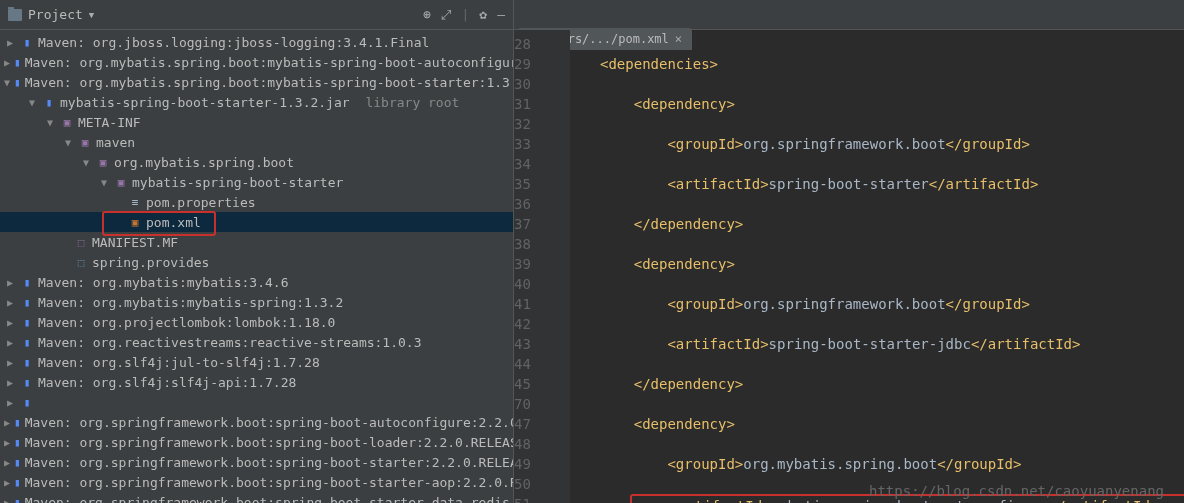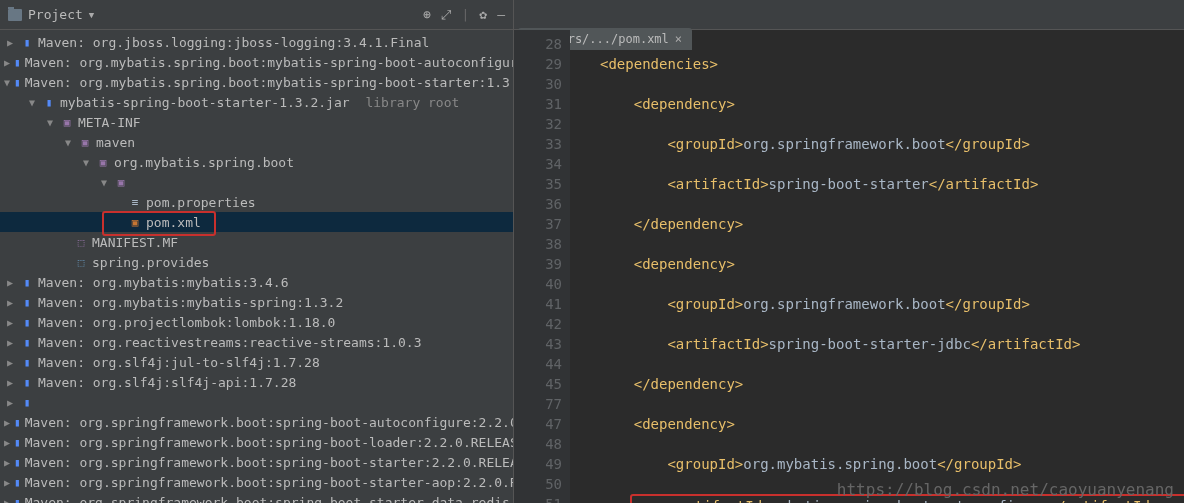--- a/index.html
+++ b/index.html
@@ -31,29 +31,29 @@
 .mf-icon { color:#9876aa; }
 .sp-icon { color:#6897bb; }
 .pkg-tag { color:#888; font-style:normal; }
 
 .tabbar { height:30px; background:#3c3f41; display:flex; align-items:center; border-bottom:1px solid #555; padding-left:4px; gap:6px; }
 .tab { display:flex; align-items:center; gap:6px; background:#515658; padding:4px 10px; border-radius:3px 3px 0 0; color:#bbb; font-size:12px;margin-top:48px; }
 .tab .pom-icon { width:12px; height:12px; background:#c57633; border-radius:2px; }
 .tab .close { color:#aaa; cursor:pointer; }
 
 .editor { flex:1; display:flex; overflow:hidden; font-size:14px; }
-.gutter { width:56px; background:#313335; color:#606366; text-align:right; padding:4px 8px 0 0; user-select:none; position:relative; }
+.gutter { width:56px; background:#313335; color:#606366; padding:4px 8px 0 0; user-select:none; position:relative; }
 .gutter .ln { height:20px; line-height:20px; position:relative; }
 .code { flex:1; padding:4px 0 0 30px; line-height:20px; white-space:pre; }
 .code .cl { height:20px; }
 .tag { color:#e8bf6a; }
 .txt { color:#a9b7c6;margin-top:48px; }
 .hi-line { display:inline-block; border:2px solid #c8302d; border-radius:3px; padding:0 4px; margin-left:-4px; }
 
-.watermark { position:absolute; right:10px; bottom:4px; font-size:16px; color:#666;text-align:right; }
+.watermark { position:absolute; right:20px; bottom:4px; font-size:14px; color:#666;text-align:right; }
 </style>
 </head>
 <body>
 
 <div class="ide">
   <div class="panel-left">
     <div class="toolbar">
       <div class="toolbar-left">
         <span class="icn folder-closed-icon"></span>
         <span>Project</span>
@@ -99,20 +99,21 @@
       <div class="row">
           <span class="indent" style="width:72px"></span>
           <span class="arrow">▼</span>
           <span class="icn lib-icon">▣</span>
           <span>org.mybatis.spring.boot</span>
         </div>
       <div class="row">
           <span class="indent" style="width:90px"></span>
           <span class="arrow">▼</span>
           <span class="icn lib-icon">▣</span>
+          <span>mybatis-spring-boot-starter</span>
         </div>
       <div class="row">
           <span class="indent" style="width:120px"></span>
           <span class="icn file-icon">≡</span>
           <span>pom.properties</span>
         </div>
       <div class="row sel highlight-box">
           <span class="indent" style="width:120px"></span>
           <span class="icn xml-icon">▣</span>
           <span>pom.xml</span>
@@ -210,21 +211,21 @@
         <div class="ln">36</div>
         <div class="ln">37</div>
         <div class="ln">38</div>
         <div class="ln">39</div>
         <div class="ln">40</div>
         <div class="ln">41</div>
         <div class="ln">42</div>
         <div class="ln">43</div>
         <div class="ln">44</div>
         <div class="ln">45</div>
-        <div class="ln">77</div>
+        <div class="ln">70</div>
         <div class="ln">47</div>
         <div class="ln">48</div>
         <div class="ln">49</div>
         <div class="ln">50</div>
         <div class="ln">51</div>
       </div>
       <div class="code">
 <div class="cl"><span class="tag">&lt;dependencies&gt;</span></div>
 <div class="cl">    <span class="tag">&lt;dependency&gt;</span></div>
 <div class="cl">        <span class="tag">&lt;groupId&gt;</span><span class="txt">org.springframework.boot</span><span class="tag">&lt;/groupId&gt;</span></div>

